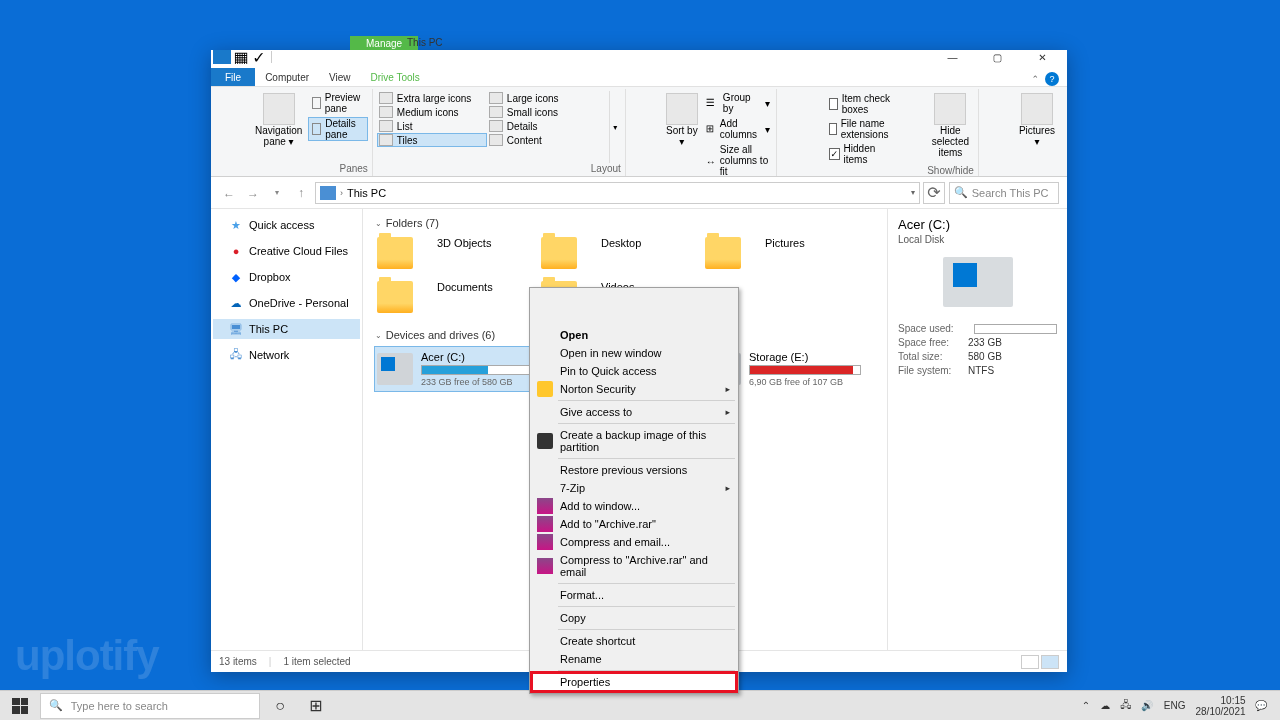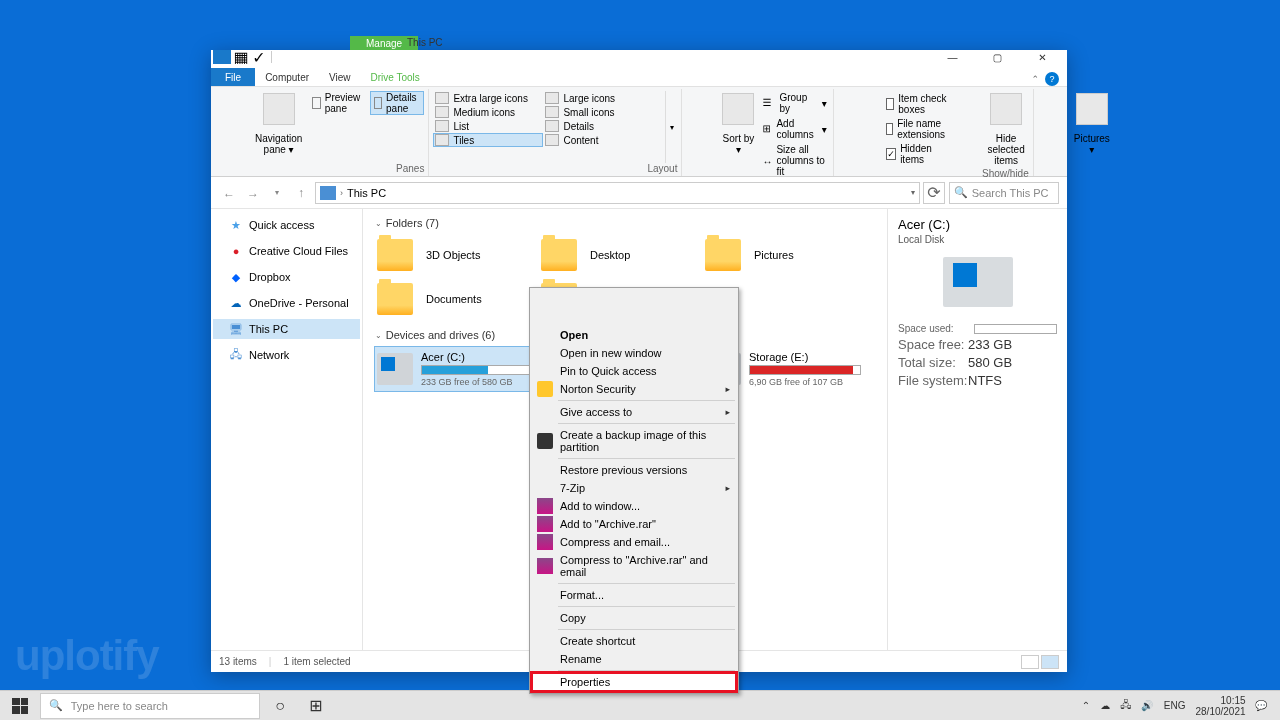--- a/index.html
+++ b/index.html
@@ -22,24 +22,24 @@
 .ribbon-tab { padding: 4px 10px 3px; font-size: 10px; color: #333; cursor: pointer; }
 .ribbon-tab.file { background: #1979ca; color: #fff; padding-left: 14px; padding-right: 14px; }
 .ribbon-tab.ctx { color: #54b948; }
 .ribbon-help { margin-left: auto; margin-right: 8px; display: flex; gap: 6px; align-items: center; }
 .help-icon { width: 14px; height: 14px; background: #0078d4; border-radius: 50%; color: #fff; font-size: 9px; display: flex; align-items: center; justify-content: center; }
 
 .ribbon-body { height: 90px; background: #f5f6f7; border-bottom: 1px solid #d0d0d0; display: flex; padding: 2px 4px 0; }
 .ribbon-group { display: flex; flex-direction: column; border-right: 1px solid #e0e0e0; padding: 0 4px; }
 .ribbon-group-content { flex: 1; display: flex; align-items: start; gap: 2px; padding-top: 2px; }
 .ribbon-group-label { font-size: 10px; color: #666; text-align: right; padding-bottom: 2px; }
-.big-btn { display: flex; flex-direction: column; align-items: center; padding: 2px 4px; gap: 8px; margin-left: 32px; }
+.big-btn { display: flex; flex-direction: column; align-items: center; padding: 2px 4px; gap: 0; margin-left: 32px; }
 .big-btn-icon { width: 32px; height: 32px; background: #e8e8e8; border: 1px solid #ccc; }
 .big-btn-label { font-size: 10px; text-align: center; line-height: 11px; }
-.pane-toggles { display: flex; gap: 2px; }
+.pane-toggles { display: flex; flex-direction: column; gap: 2px; }
 .pane-toggle { display: flex; align-items: center; gap: 4px; font-size: 10px; padding: 1px 4px; }
 .pane-toggle.active { background: #cce4f7; border: 1px solid #7ab8e8; padding: 0 3px; }
 .cb-icon { width: 12px; height: 12px; border: 1px solid #888; display: inline-block; }
 
 .layout-group { display: flex; flex-wrap: wrap; width: 230px; align-content: start; gap: 0; }
 .layout-item { width: 110px; display: flex; align-items: center; gap: 4px; font-size: 10px; padding: 1px 2px; }
 .layout-item.active { background: #cce4f7; border: 1px solid #7ab8e8; padding: 0 1px; }
 .layout-icon { width: 14px; height: 12px; background: #e8e8e8; border: 1px solid #aaa; }
 .layout-more { width: 12px; height: 72px; border-left: 1px solid #ddd; display: flex; flex-direction: column; justify-content: center; }
 
@@ -70,42 +70,42 @@
 .nav-icon.db { color: #0061fe; }
 .nav-icon.od { color: #0364b8; }
 .nav-icon.pc { color: #4a8fd4; }
 .nav-icon.net { color: #4a8fd4; }
 
 .content-pane { flex: 1; padding: 8px 12px; overflow: auto; position: relative; }
 .section-header { display: flex; align-items: center; gap: 4px; font-size: 11px; color: #333; margin-bottom: 6px; cursor: pointer; }
 .chev { font-size: 8px; color: #666; }
 
 .folders-grid { display: flex; flex-wrap: wrap; gap: 4px; margin-bottom: 10px; }
-.folder-tile { width: 160px; height: 40px; display: flex; align-items: center; gap: 13px; padding: 2px; }
+.folder-tile { width: 160px; height: 40px; display: flex; gap: 24px; padding: 2px; }
 .folder-icon { width: 36px; height: 32px; background: linear-gradient(#ffd666 70%, #ffb020); border-radius: 2px; position: relative; }
 .folder-icon::before { content: ''; position: absolute; top: -4px; left: 2px; width: 12px; height: 4px; background: #ffd666; border-radius: 1px 1px 0 0; }
 .folder-label { font-size: 11px; }
 
 .drives-grid { display: flex; flex-wrap: wrap; gap: 4px; }
 .drive-tile { width: 160px; height: 44px; display: flex; align-items: center; gap: 8px; padding: 2px; }
 .drive-tile.selected { background: #cce4f7; outline: 1px solid #7ab8e8; }
 .drive-icon { width: 36px; height: 32px; background: #d0d4d8; border-radius: 2px; position: relative; }
 .drive-icon.win::after { content: ''; position: absolute; top: 4px; left: 4px; width: 14px; height: 14px; background: #0078d4; }
 .drive-info { flex: 1; display: flex; flex-direction: column; gap: 2px; }
 .drive-name { font-size: 11px; }
 .drive-bar { width: 100%; height: 10px; border: 1px solid #aaa; background: #fff; position: relative; }
 .drive-bar-fill { height: 100%; }
 .drive-free { font-size: 9px; color: #666; }
 
 .details-pane { width: 180px; border-left: 1px solid #e5e5e5; padding: 8px 10px; }
 .dp-title { font-size: 13px; margin-bottom: 2px; }
 .dp-sub { font-size: 10px; color: #555; margin-bottom: 12px; }
 .dp-driveimg { width: 70px; height: 50px; margin: 8px auto 16px; background: #d8dcdf; border-radius: 2px; position: relative; }
 .dp-driveimg::after { content: ''; position: absolute; top: 6px; left: 10px; width: 24px; height: 24px; background: #0078d4; }
-.dp-row { display: flex; font-size: 13px; margin-bottom: 3px; }
+.dp-row { display: flex; font-size: 10px; margin-bottom: 3px; }
 .dp-label { width: 70px; color: #666; }
 .dp-val { color: #333; }
 .dp-usage-row { display: flex; align-items: center; gap: 6px; font-size: 10px; margin-bottom: 3px; }
 .dp-usage-bar { flex: 1; height: 10px; border: 1px solid #aaa; position: relative; }
 .dp-usage-fill { height: 100%; background: #26a0da; }
 
 .statusbar { height: 22px; border-top: 1px solid #e5e5e5; background: #fff; display: flex; align-items: center; padding: 0 8px; font-size: 10px; color: #555; gap: 12px; }
 .status-views { margin-left: auto; display: flex; gap: 2px; }
 .sv-btn { width: 18px; height: 14px; border: 1px solid #ccc; }
 

